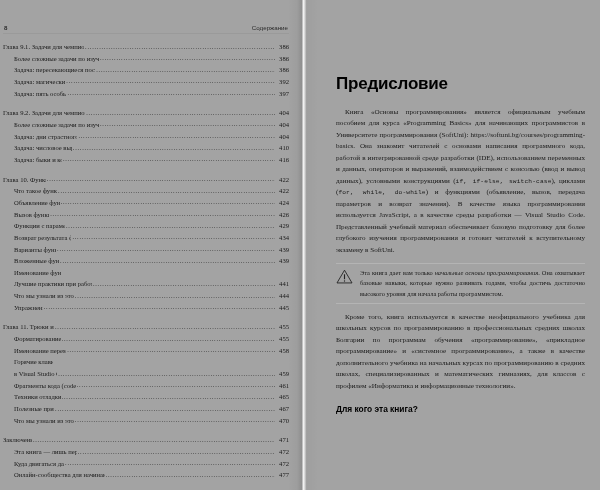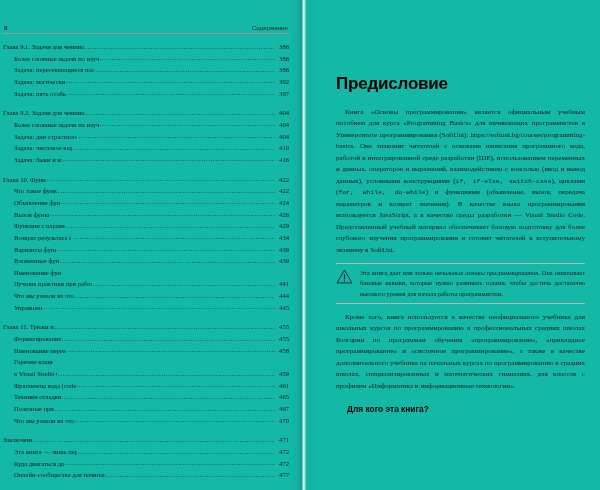--- a/index.html
+++ b/index.html
@@ -12,21 +12,21 @@
     height: 490px;
     overflow: hidden;
     font-family: "Liberation Serif", serif;
     color: #1a1a1a;
   }
 
   .spread {
     position: relative;
     width: 600px;
     height: 490px;
-    background: #14b8a6;
+    background: #a3a3a3;
     display: flex;
   }
 
   
   .gutter {
     position: absolute;
     top: 0;
     left: 288px;
     width: 30px;
     height: 490px;
@@ -108,21 +108,21 @@
     font-weight: bold;
     letter-spacing: -0.2px;
     margin: 0 0 13px 0;
     color: #000;
   }
 
   h2.section-title {
     font-family: "Liberation Sans", sans-serif;
     font-size: 8.4px;
     font-weight: bold;
-    margin: 12px 0 4px 11px;
+    margin: 12px 0 4px 0;
     color: #000;
   }
 
   p.body {
     font-size: 7.1px;
     line-height: 1.62;
     text-align: justify;
     text-indent: 9px;
     margin: 0 0 3px 0;
     hyphens: auto;

